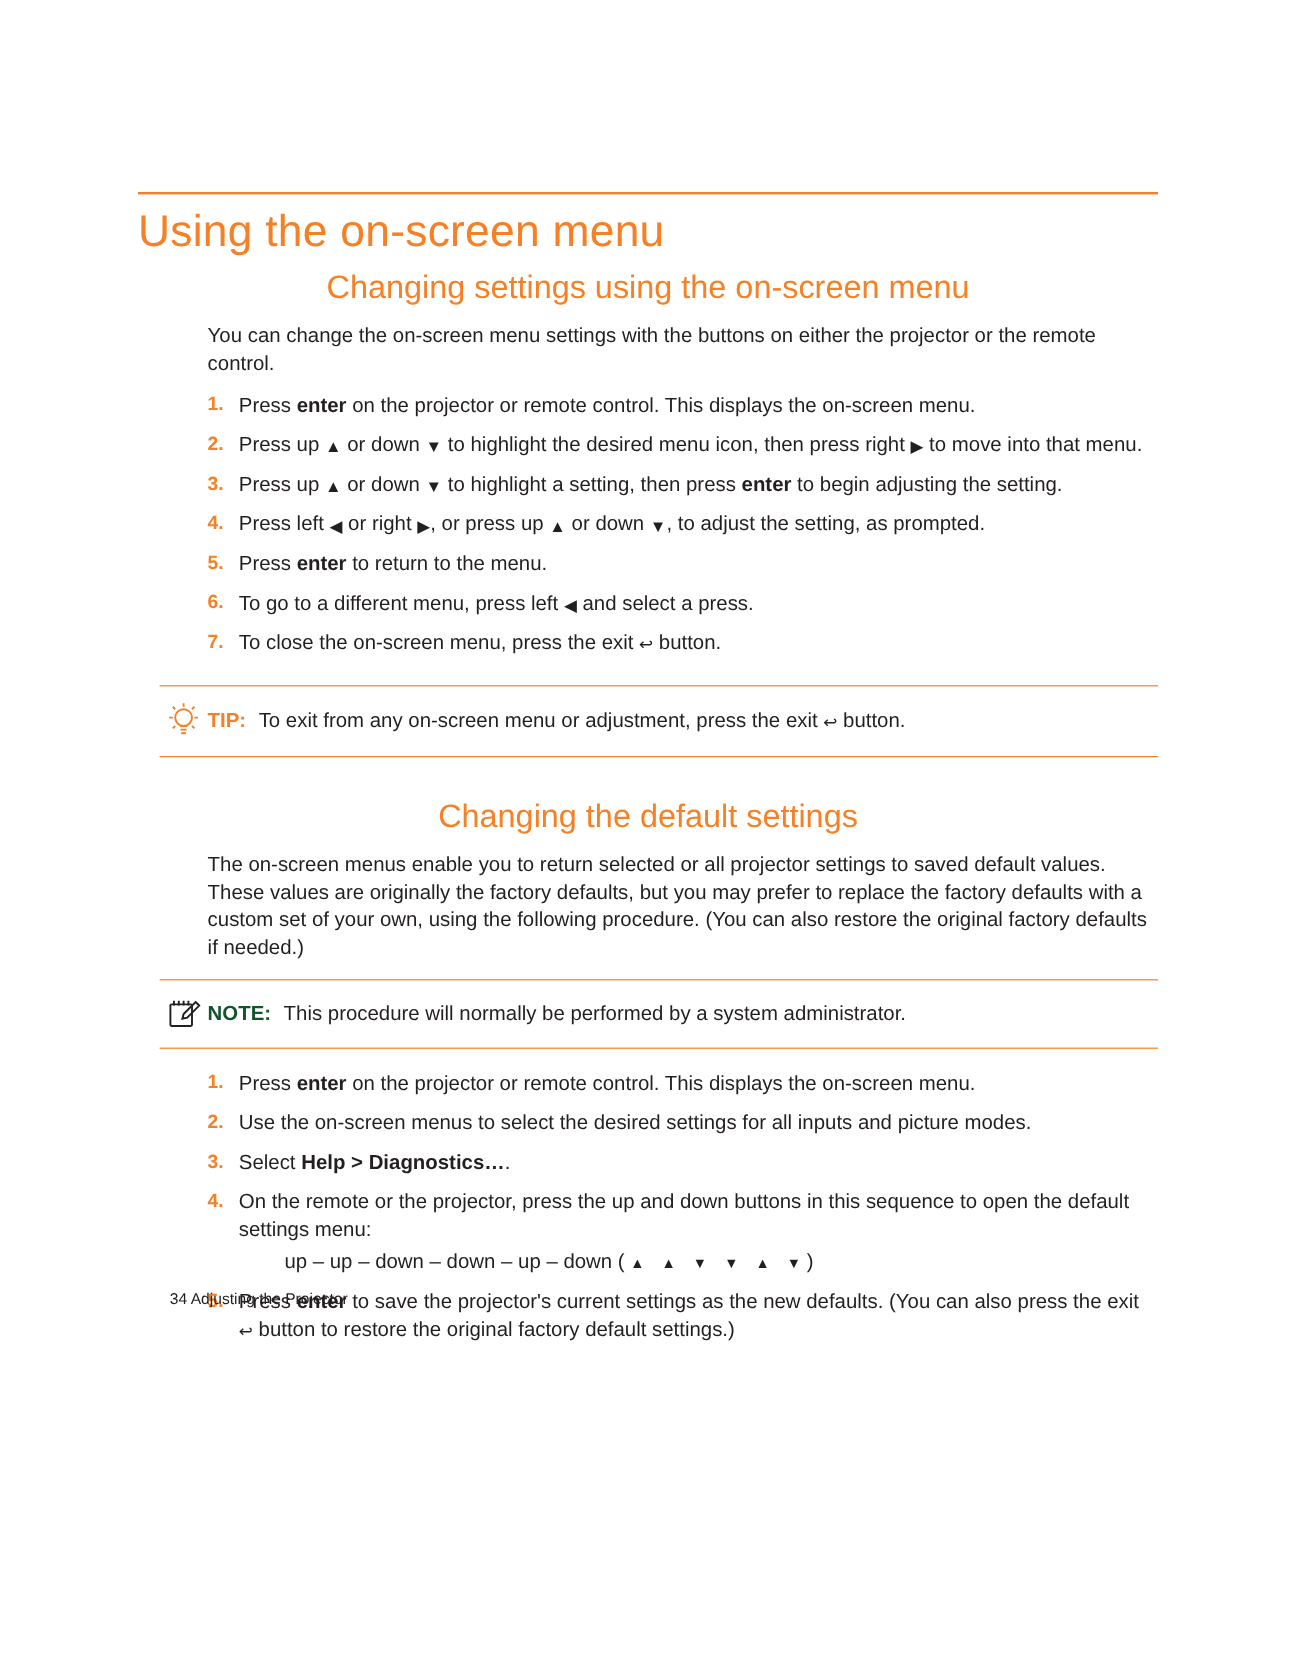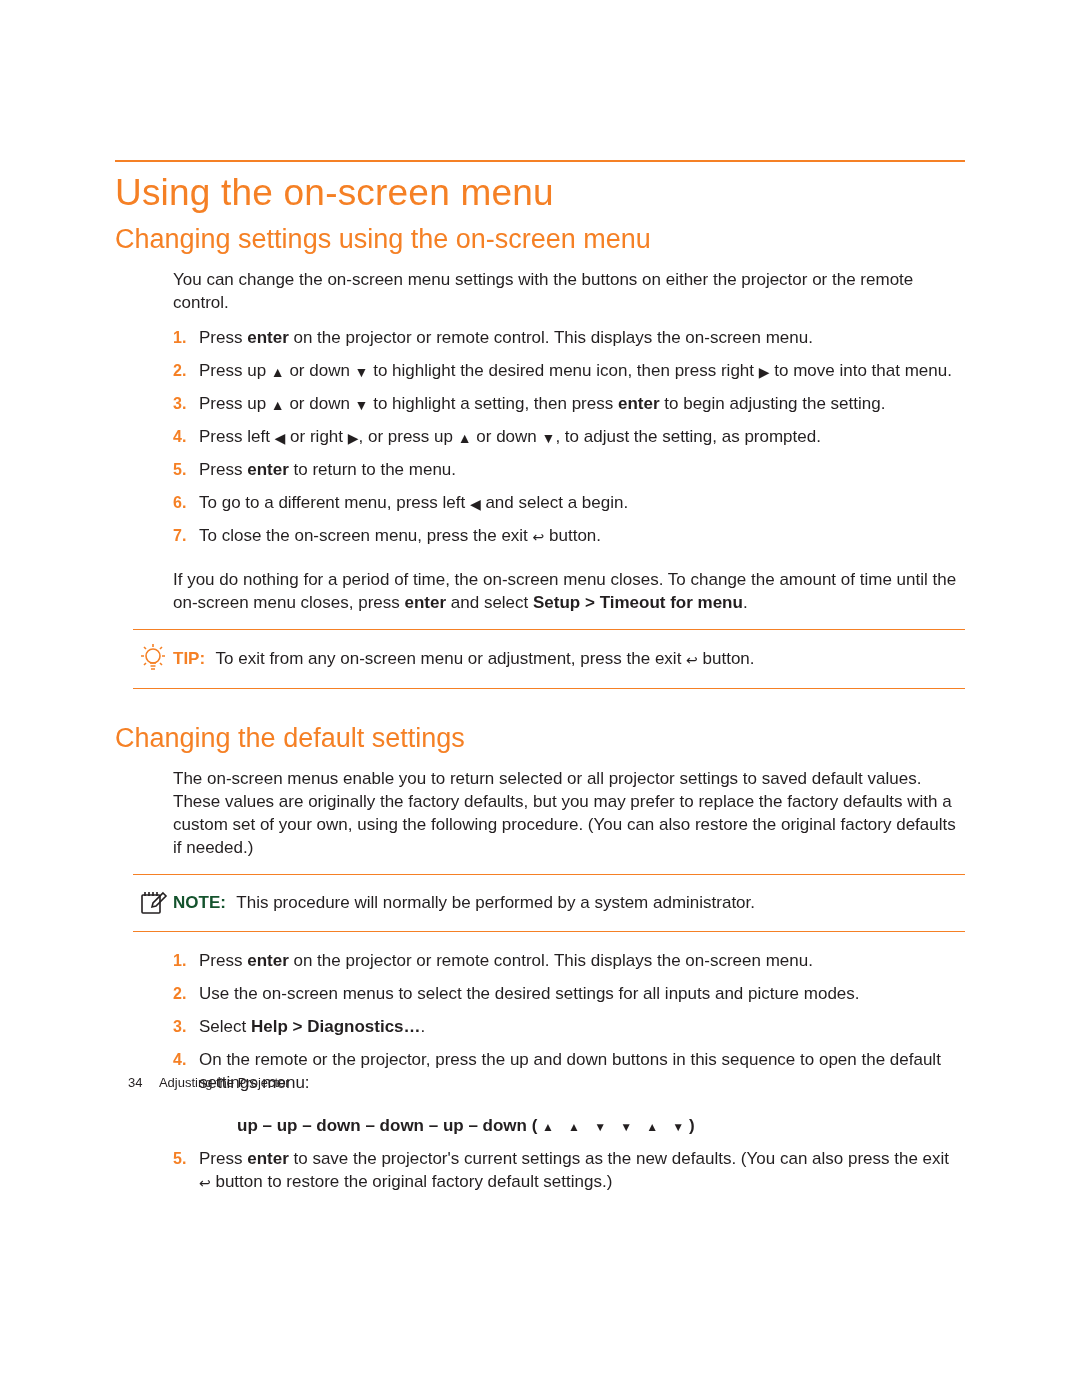--- a/index.html
+++ b/index.html
@@ -31,20 +31,21 @@
     font-size: 37px;
     letter-spacing: 0.2px;
     margin: 10px 0 10px 0;
     color: #f58025;
   }
   h2.subtitle {
     font-weight: 400;
     font-size: 27px;
     margin: 6px 0 14px 0;
     color: #f58025;
+    text-align: center;
   }
   .body-block {
     margin-left: 58px;
     font-size: 17px;
     line-height: 1.35;
   }
   .para {
     margin: 0 0 12px 0;
   }
   ol.steps {
@@ -58,22 +59,21 @@
   }
   ol.steps > li .num {
     position: absolute;
     left: 0;
     top: 0;
     color: #f58025;
     font-weight: 700;
     font-size: 16px;
   }
   .indent-sub {
-    margin: 20px 0 0 38px;
-    font-weight: bold;
+    margin: 4px 0 0 38px;
   }
   .b { font-weight: 700; text-align: center; }
   .callout {
     border-top: 1px solid #f58025;
     border-bottom: 1px solid #f58025;
     margin: 14px 0 18px 0;
     padding: 12px 0;
     display: flex;
     align-items: center;
     font-size: 17px;
@@ -102,20 +102,21 @@
   .page-footer {
     position: absolute;
     left: 128px;
     top: 1075px;
     font-size: 13px;
     color: #231f20;
   }
   .page-footer .pn {
     display: inline-block;
     width: 28px;
+    text-align: right;
   }
   svg.noteicon, svg.tipicon { display: block; margin: 0 auto; }
 </style>
 </head>
 <body>
 
 <div class="page">
 
   <div class="content">
     <div class="rule"></div>
@@ -154,34 +155,31 @@
         </li>
         <li>
           <span class="num">5.</span>
           <span>
             <span>Press </span><span class="b">enter</span><span> to return to the menu.</span>
           </span>
         </li>
         <li>
           <span class="num">6.</span>
           <span>
-            <span>To go to a different menu, press left </span><span class="glyph">◀</span><span> and select a begin.</span>
+            <span>To go to a different menu, press left </span><span class="glyph">◀</span><span> and select a press.</span>
           </span>
         </li>
         <li>
           <span class="num">7.</span>
           <span>
             <span>To close the on-screen menu, press the exit </span><span class="glyph">↩</span><span> button.</span>
           </span>
         </li>
       </ol>
 
-      <p class="para">
-        <span>If you do nothing for a period of time, the on-screen menu closes. To change the amount of time until the on-screen menu closes, press </span><span class="b">enter</span><span> and select </span><span class="b">Setup &gt; Timeout for menu</span><span>.</span>
-      </p>
     </div>
 
     <div class="callout-wrap">
       <div class="callout">
         <div class="icon">
           <svg class="tipicon" width="34" height="34" viewBox="0 0 34 34">
             <g stroke="#f58025" stroke-width="1.6" fill="none">
               <circle cx="17" cy="14" r="7"></circle>
               <path d="M14 21 h6 M14.5 24 h5 M15 27 h4"></path>
               <path d="M17 2 v3 M5 14 h3 M26 14 h3 M8 5 l2 2 M26 5 l-2 2 M8 23 l2 -2 M26 23 l-2 -2"></path>

